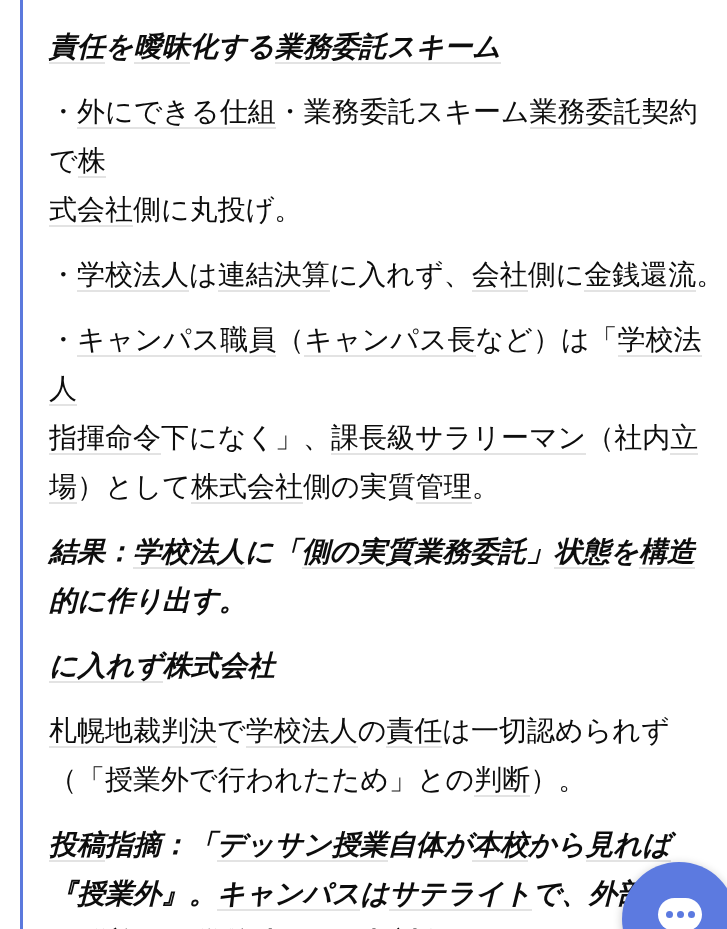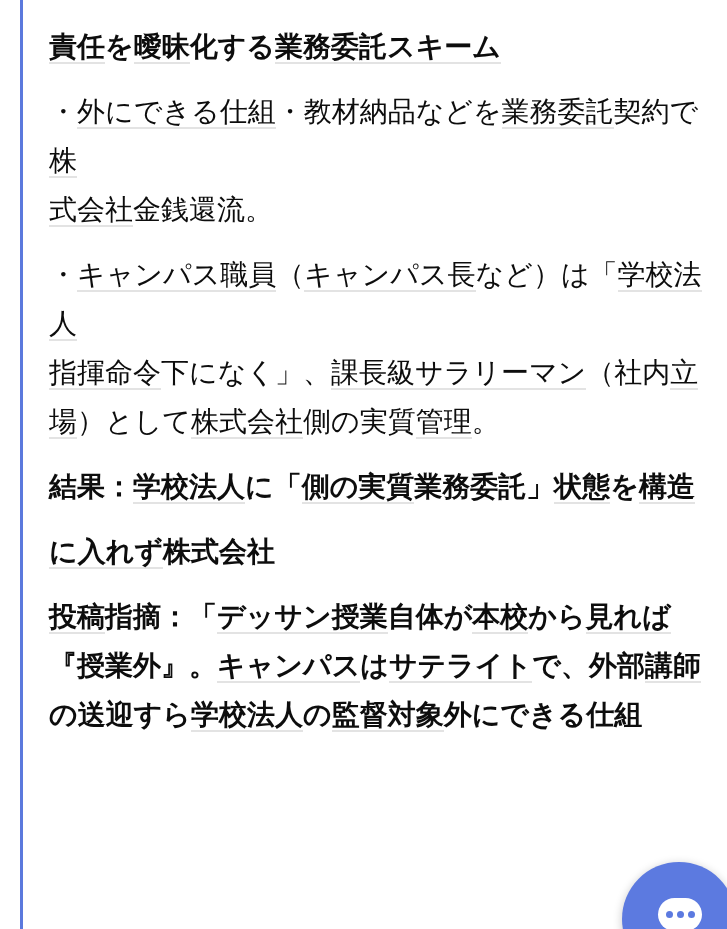--- a/index.html
+++ b/index.html
@@ -22,21 +22,21 @@
     position:absolute;left:20px;top:0;bottom:0;width:3px;
     background:var(--accent-border);
   }
   .content{
     position:absolute;left:49px;top:22px;width:676px;
     font-size:28px;line-height:49px;
     letter-spacing:0;
   }
   .content p{margin:16px 0;}
   .content p:first-child{margin-top:0;}
-  .bold{font-weight:700;}
+  .bold{font-weight:700;font-style:italic;}
   .u{border-bottom:2px solid var(--underline);}
   .chat-launcher{
     position:absolute;left:622px;top:862px;
     width:114px;height:114px;border-radius:50%;
     background:var(--chat);
     box-shadow:0 2px 10px rgba(0,0,0,.22);
     cursor:pointer;
   }
   .chat-bubble{
     position:absolute;left:36px;top:36px;
@@ -50,24 +50,26 @@
   }
 </style>
 </head>
 <body>
 
 <div class="screen">
   <div class="quote-border"></div>
 
   <main class="content">
       <p class="bold"><span class="u">責任</span><span>を</span><span class="u">曖昧</span><span>化する</span><span class="u">業務委託スキーム</span></p>
-      <p class="body"><span>・</span><span class="u">外にできる仕組</span><span>・教材納品などを</span><span class="u">業務委託</span><span>契約で</span><span class="u">株</span><br><span class="u">式会社</span><span>金銭還流。</span></p>
+      <p class="body"><span>・</span><span class="u">外にできる仕組</span><span>・業務委託スキーム</span><span class="u">業務委託</span><span>契約で</span><span class="u">株</span><br><span class="u">式会社</span><span>側に丸投げ。</span></p>
+      <p class="body"><span>・</span><span class="u">学校法人</span><span>は</span><span class="u">連結決算</span><span>に入れず、</span><span class="u">会社</span><span>側に</span><span class="u">金銭還流</span><span>。</span></p>
       <p class="body"><span>・</span><span class="u">キャンパス職員</span><span>（</span><span class="u">キャンパス長</span><span>など）は「</span><span class="u">学校法人</span><br><span class="u">指揮命令</span><span>下になく」、</span><span class="u">課長級</span><span class="u">サラリーマン</span><span>（社内</span><span class="u">立</span><br><span class="u">場</span><span>）として</span><span class="u">株式会社</span><span>側の実質</span><span class="u">管理</span><span>。</span></p>
-      <p class="bold"><span>結果：</span><span class="u">学校法人</span><span>に「</span><span class="u">側の実質</span><span>業務委託」</span><span class="u">状態</span><span>を</span><span class="u">構造</span><br></p>
+      <p class="bold"><span>結果：</span><span class="u">学校法人</span><span>に「</span><span class="u">側の実質</span><span>業務委託」</span><span class="u">状態</span><span>を</span><span class="u">構造</span><br><span>的に作り出す。</span></p>
       <p class="bold"><span class="u">に入れず</span><span>株式会社</span></p>
+      <p class="body"><span class="u">札幌地裁判決</span><span>で</span><span class="u">学校法人</span><span>の</span><span class="u">責任</span><span>は一切認められず</span><br><span>（「授業外で行われたため」との</span><span class="u">判断</span><span>）。</span></p>
       <p class="bold"><span class="u">投稿</span><span>指摘：「</span><span class="u">デッサン授業</span><span>自体が</span><span class="u">本校</span><span>から</span><span class="u">見れば</span><br><span>『授業外』。</span><span class="u">キャンパス</span><span>は</span><span class="u">サテライト</span><span>で、外部</span><span class="u">講師</span><br><span>の送迎すら</span><span class="u">学校法人</span><span>の</span><span class="u">監督対象</span><span>外にできる仕組</span><br></p>
     </main>
 
   <div class="chat-launcher">
     <div class="chat-bubble">
       <span class="dot"></span>
       <span class="dot"></span>
       <span class="dot"></span>
     </div>
   </div>

